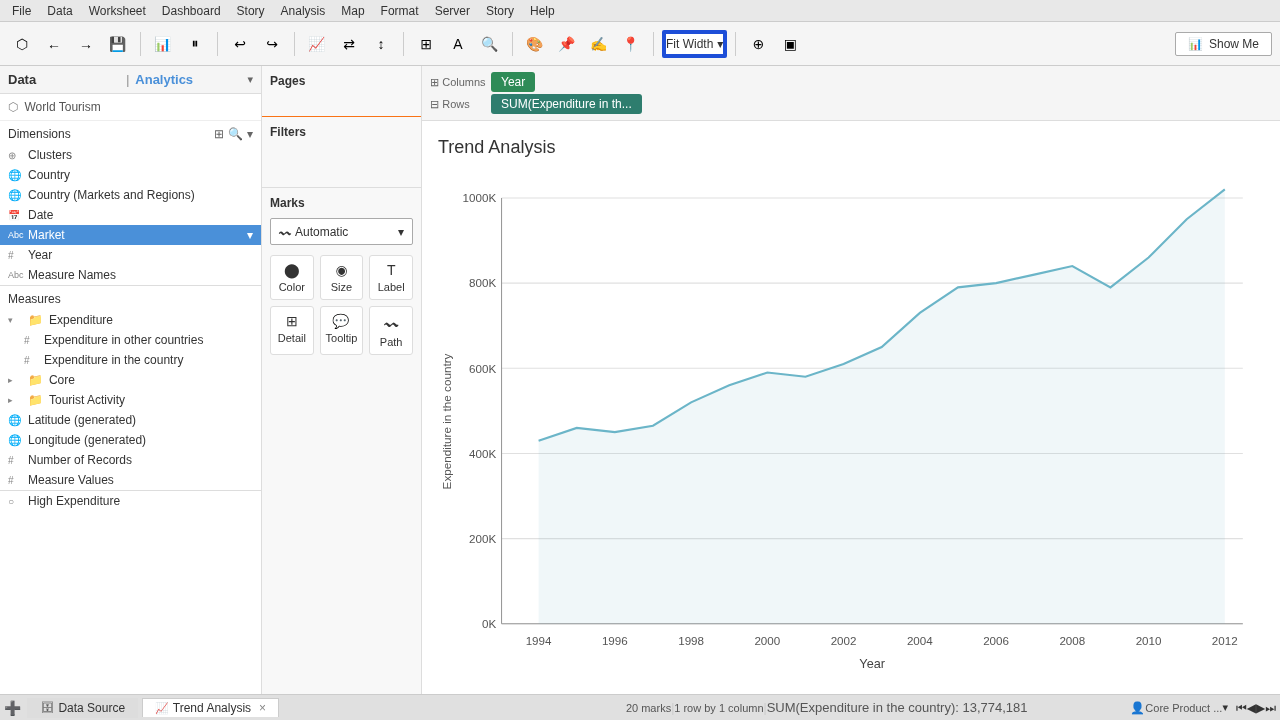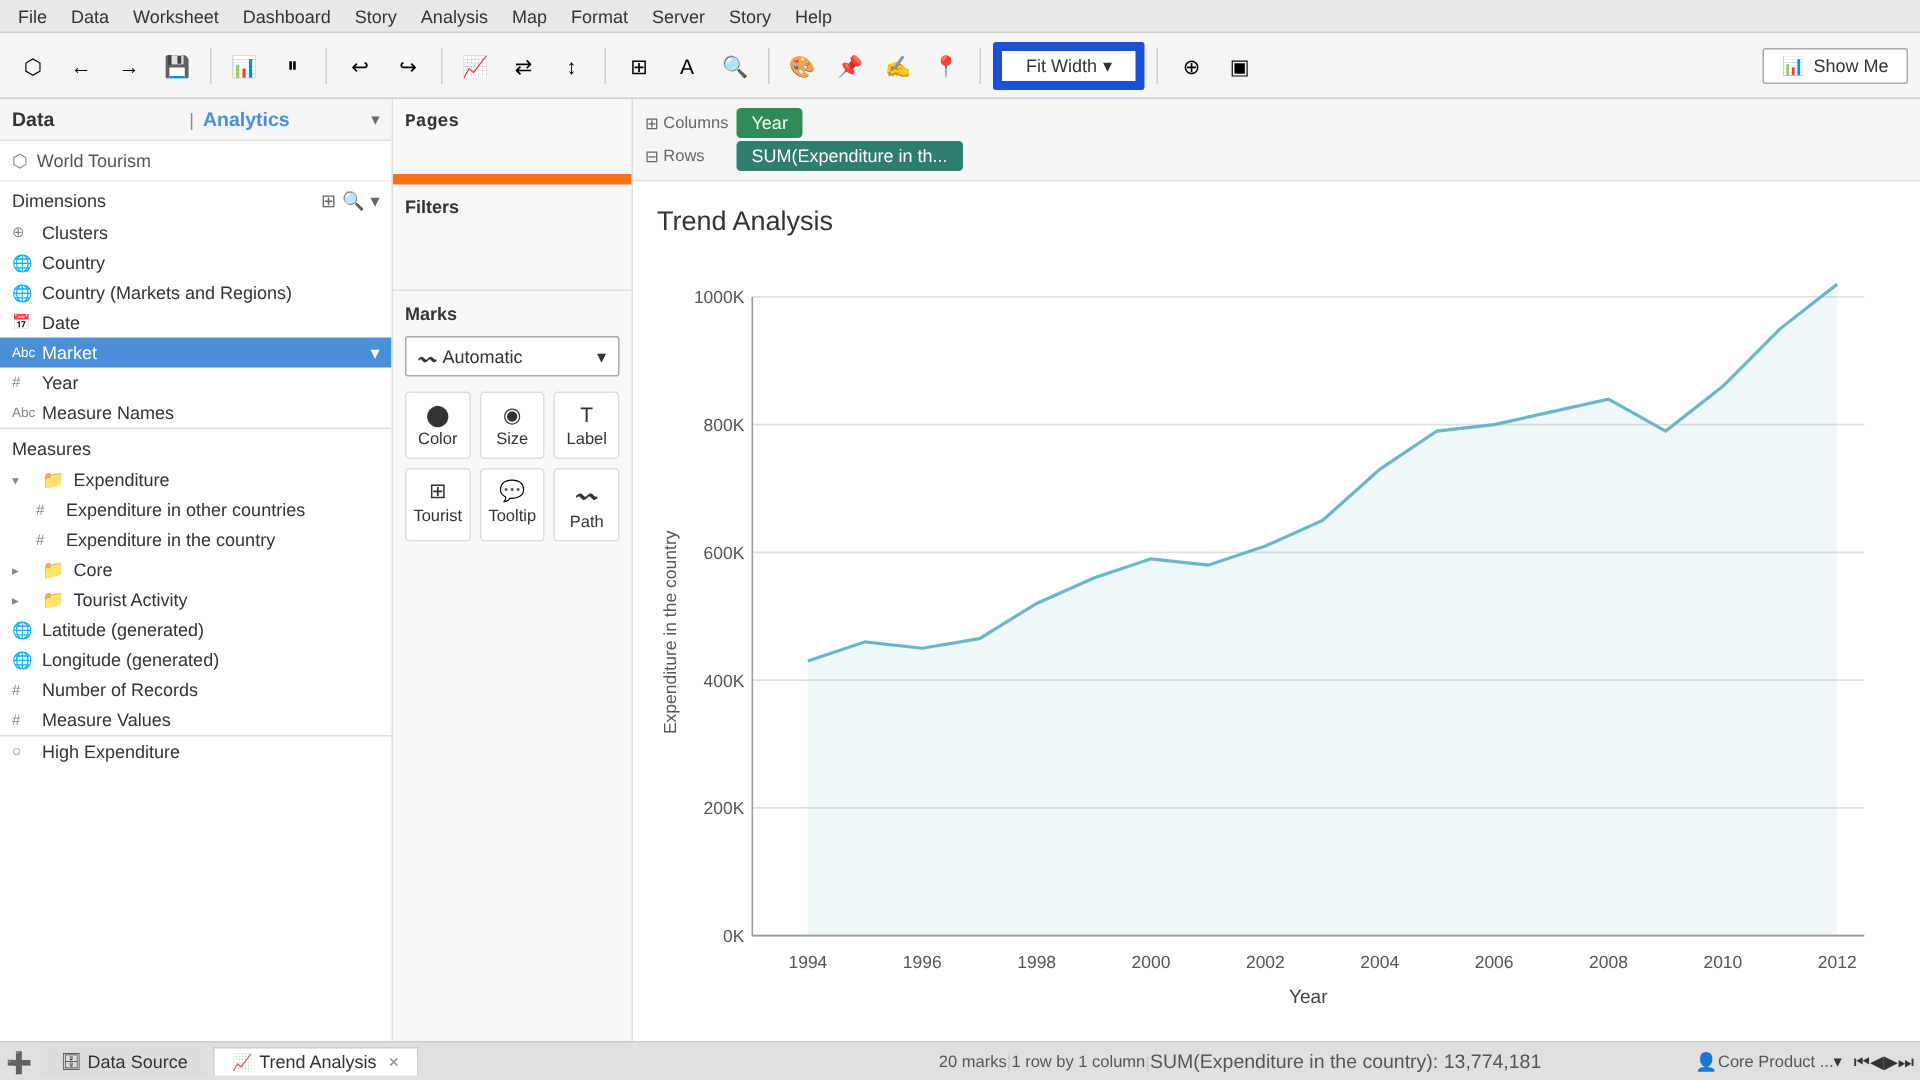--- a/index.html
+++ b/index.html
@@ -6,21 +6,21 @@
     body { font-family: 'Segoe UI', Arial, sans-serif; font-size: 12px; background: #f0f0f0; color: #333; width: 1280px; height: 720px; overflow: hidden; }
     
     
     .menu-bar { display: flex; align-items: center; background: #e8e8e8; border-bottom: 1px solid #ccc; height: 22px; padding: 0 4px; }
     .menu-item { padding: 2px 8px; cursor: pointer; font-size: 12px; }
     
     
     .toolbar { display: flex; align-items: center; background: #f5f5f5; border-bottom: 1px solid #ccc; height: 44px; padding: 0 8px; gap: 4px; }
     .toolbar-btn { width: 28px; height: 28px; border: 1px solid transparent; background: transparent; cursor: pointer; display: flex; align-items: center; justify-content: center; border-radius: 2px; font-size: 14px; }
     .toolbar-sep { width: 1px; height: 24px; background: #ccc; margin: 0 4px; }
-    .fit-width-btn { display: flex; align-items: flex-end; border: 6px solid #1d4ed8; background: #fff; padding: 3px 16px; border-radius: 2px; cursor: pointer; gap: 4px; font-size: 12px; }
+    .fit-width-btn { display: flex; align-items: flex-end; border: 4px solid #1d4ed8; background: #fff; padding: 3px 0; border-radius: 2px; cursor: pointer; gap: 4px; font-size: 12px; }
     .show-me-btn { margin-left: auto; display: flex; align-items: center; border: 1px solid #aaa; background: #fff; padding: 4px 12px; border-radius: 2px; cursor: pointer; gap: 6px; font-size: 12px; }
     
     
     .main-layout { display: flex; height: calc(720px - 22px - 44px - 26px); }
     
     
     .left-panel { width: 262px; background: #fff; border-right: 1px solid #ddd; display: flex; flex-direction: column; overflow: hidden; }
     .panel-header { display: flex; align-items: center; padding: 6px 8px; border-bottom: 1px solid #ddd; background: #f5f5f5; }
     .panel-title { font-weight: bold; font-size: 13px; flex: 1; }
     .panel-dropdown { font-size: 11px; color: #666; cursor: pointer; }
@@ -37,21 +37,21 @@
     .dimension-item.selected .dim-icon { color: white; }
     
     .measures-section { border-top: 1px solid #ddd; }
     .measure-item { display: flex; align-items: center; padding: 3px 8px; gap: 6px; cursor: pointer; font-size: 12px; }
     .measure-group-item { display: flex; align-items: center; padding: 3px 8px 3px 24px; gap: 6px; cursor: pointer; font-size: 12px; }
     
     .sets-section { border-top: 1px solid #ddd; }
     
     
     .middle-panel { width: 160px; background: #f8f8f8; border-right: 1px solid #ddd; display: flex; flex-direction: column; }
-    .pages-section { padding: 8px; border-bottom: 7px solid #f97316; font-family: Liberation Mono, monospace; }
+    .pages-section { padding: 8px; border-bottom: 1px solid #f97316; }
     .pages-title { font-weight: bold; font-size: 12px; margin-bottom: 20px; }
     .filters-section { padding: 8px; border-bottom: 1px solid #ddd; }
     .filters-title { font-weight: bold; font-size: 12px; margin-bottom: 40px; }
     .marks-section { padding: 8px; flex: 1; }
     .marks-title { font-weight: bold; font-size: 12px; margin-bottom: 8px; }
     
     .marks-dropdown { display: flex; align-items: center; border: 1px solid #aaa; background: #fff; padding: 4px 8px; border-radius: 2px; cursor: pointer; gap: 4px; font-size: 12px; margin-bottom: 10px; }
     .marks-grid { display: grid; grid-template-columns: 1fr 1fr 1fr; gap: 6px; }
     .marks-btn { display: flex; flex-direction: column; align-items: center; padding: 6px 4px; border: 1px solid #ddd; background: #fff; border-radius: 3px; cursor: pointer; font-size: 11px; gap: 3px; }
     .marks-icon { font-size: 14px; }
@@ -264,21 +264,21 @@
         <div class="marks-btn">
           <span class="marks-icon">◉</span>
           <span>Size</span>
         </div>
         <div class="marks-btn">
           <span class="marks-icon">T</span>
           <span>Label</span>
         </div>
         <div class="marks-btn">
           <span class="marks-icon">⊞</span>
-          <span>Tourist</span>
+          <span>Detail</span>
         </div>
         <div class="marks-btn">
           <span class="marks-icon">💬</span>
           <span>Tooltip</span>
         </div>
         <div class="marks-btn">
           <span class="marks-icon">〰</span>
           <span>Path</span>
         </div>
       </div>

